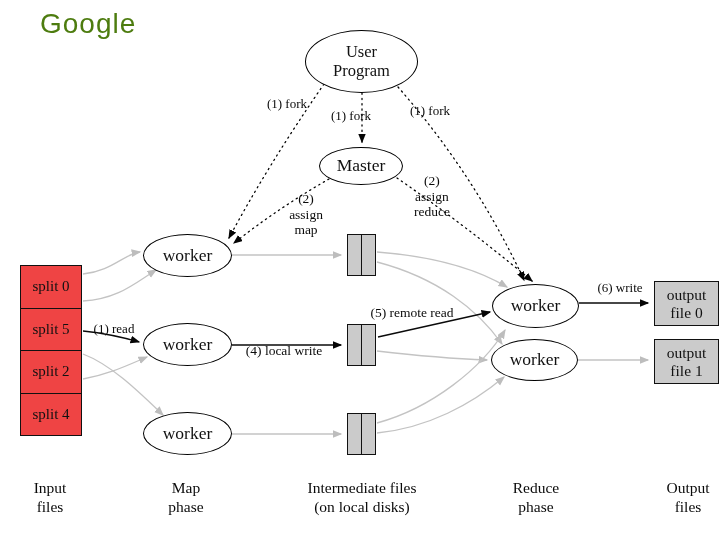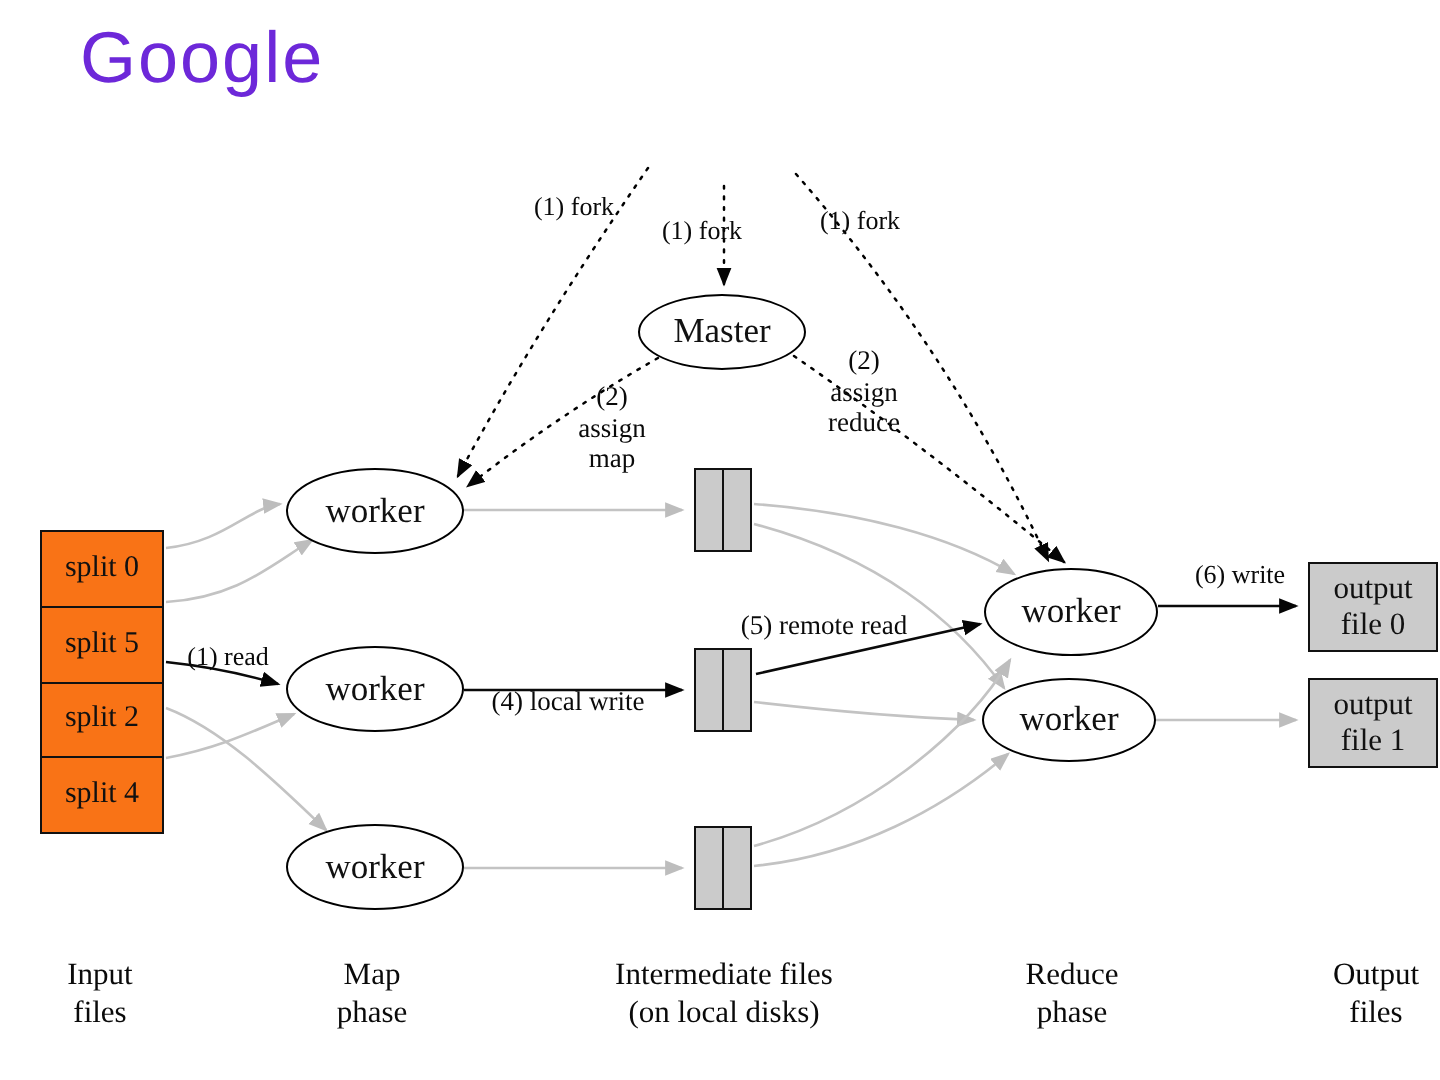--- a/index.html
+++ b/index.html
@@ -1,28 +1,28 @@
 <!DOCTYPE html>
 <html><head>
 <meta charset="utf-8">
 <style>
   html,body{margin:0;padding:0;background:#fff;}
   .slide{position:relative;width:720px;height:540px;background:#ffffff;overflow:hidden;
          font-family:"Liberation Serif","DejaVu Serif",serif;color:#111;}
   .logo{position:absolute;left:40px;top:8px;font-family:"Liberation Sans","DejaVu Sans",sans-serif;
-        font-size:36px;font-weight:400;letter-spacing:1px;color:#6d28d9;}
+        font-size:28px;font-weight:400;letter-spacing:1px;color:#4d7c0f;}
   svg.wires{position:absolute;left:0;top:0;width:720px;height:540px;}
   .ellipse{position:absolute;border:1.4px solid #000;border-radius:50%;background:#fff;
            display:flex;align-items:center;justify-content:center;text-align:center;
            box-sizing:border-box;}
   .ellipse span{white-space:pre-line;line-height:1.1;}
   .n-big{font-size:16.5px;}
   .n-med{font-size:17.5px;}
-  .splits{position:absolute;left:20px;top:265px;width:62px;height:152px;border:1.5px solid #111;
-          background:#f97316;display:flex;flex-direction:column;box-sizing:border-box;}
+  .splits{position:absolute;left:20px;top:265px;width:62px;height:171px;border:1.5px solid #111;
+          background:#ef4444;display:flex;flex-direction:column;box-sizing:border-box;}
   .splitcell{flex:1;border-bottom:1.5px solid #111;display:flex;align-items:center;
              justify-content:center;font-size:15px;}
   .splitcell:last-child{border-bottom:none;}
   .graybox{position:absolute;background:#cbcbcb;border:1.4px solid #111;box-sizing:border-box;
            display:flex;align-items:center;justify-content:center;text-align:center;}
   .graybox span{white-space:pre-line;font-size:15.5px;line-height:1.15;}
   .intpair{position:absolute;width:29px;height:42px;display:flex;}
   .intpair .seg{flex:1;background:#cbcbcb;border:1.4px solid #111;box-sizing:border-box;}
   .intpair .seg + .seg{margin-left:-1px;}
   .lbl{position:absolute;transform:translate(-50%,-50%);text-align:center;white-space:pre-line;
@@ -69,20 +69,24 @@
       <path d="M 578 360 L 648 360" marker-end="url(#mg)"></path>
     </g>
     <g fill="none" stroke="#0a0a0a" stroke-width="1.3">
       <path d="M 83 331 C 102 333 122 337 139 342" marker-end="url(#mb)"></path>
       <path d="M 232 345 L 341 345" marker-end="url(#mb)"></path>
       <path d="M 378 337 L 490 312" marker-end="url(#mb)"></path>
       <path d="M 579 303 L 648 303" marker-end="url(#mb)"></path>
     </g>
   </svg>
 
+  <div class="ellipse n-big" style="left:305px;top:30px;width:113px;height:63px;">
+    <span>User
+Program</span>
+  </div>
   <div class="ellipse n-med" style="left:319px;top:147px;width:84px;height:38px;">
     <span>Master</span>
   </div>
   <div class="ellipse n-med" style="left:143px;top:234px;width:89px;height:43px;">
     <span>worker</span>
   </div>
   <div class="ellipse n-med" style="left:143px;top:323px;width:89px;height:43px;">
     <span>worker</span>
   </div>
   <div class="ellipse n-med" style="left:143px;top:412px;width:89px;height:43px;">

